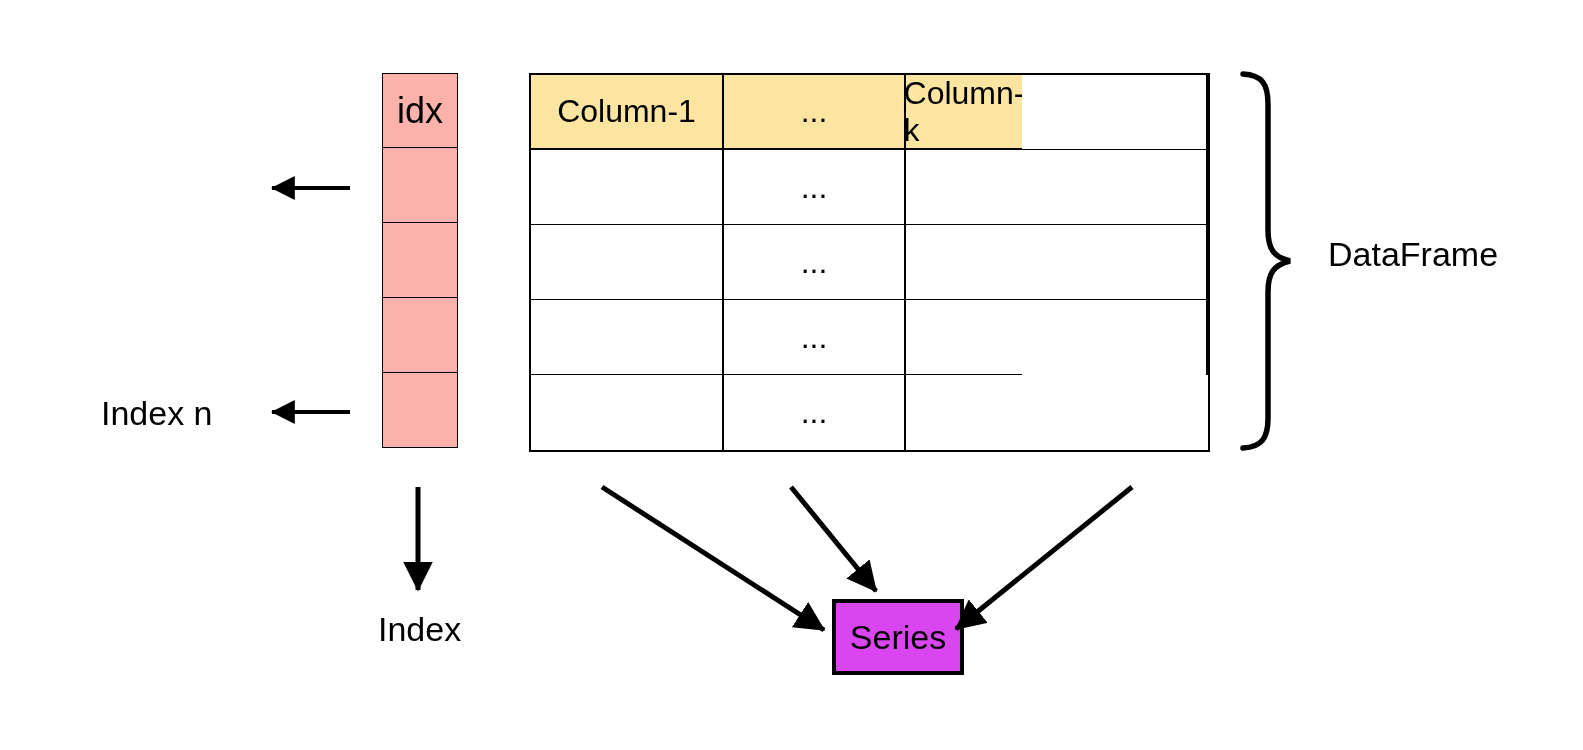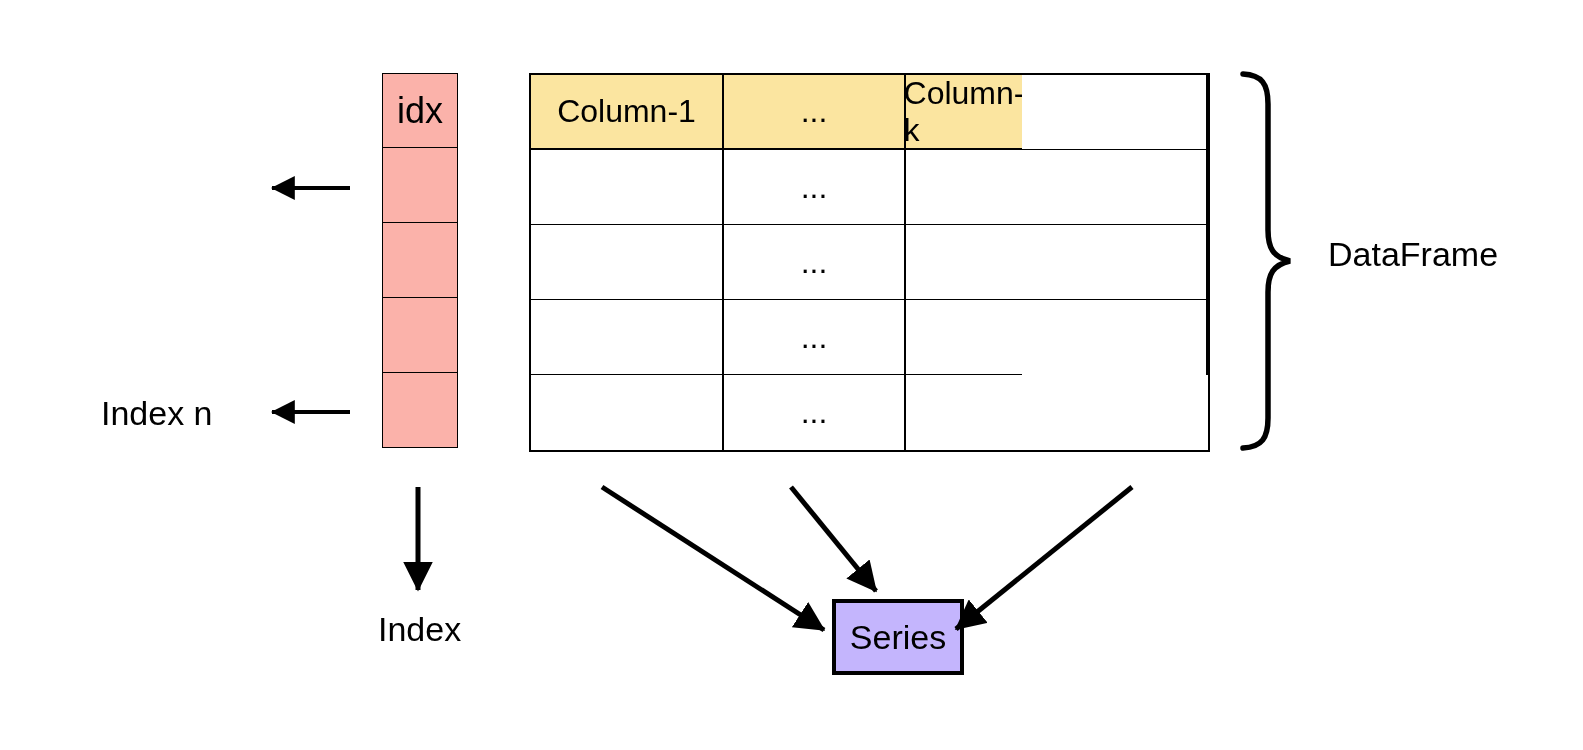--- a/index.html
+++ b/index.html
@@ -83,21 +83,21 @@
 
   
   .series-box {
     position: absolute;
     left: 832px;
     top: 599px;
     width: 132px;
     height: 76px;
     box-sizing: border-box;
     border: 4px solid #000;
-    background: #c4b5fd;
+    background: #d946ef;
     display: flex;
     align-items: center;
     justify-content: center;
     font-size: 34px;
   }
 
   
   .overlay {
     position: absolute;
     left: 0;

